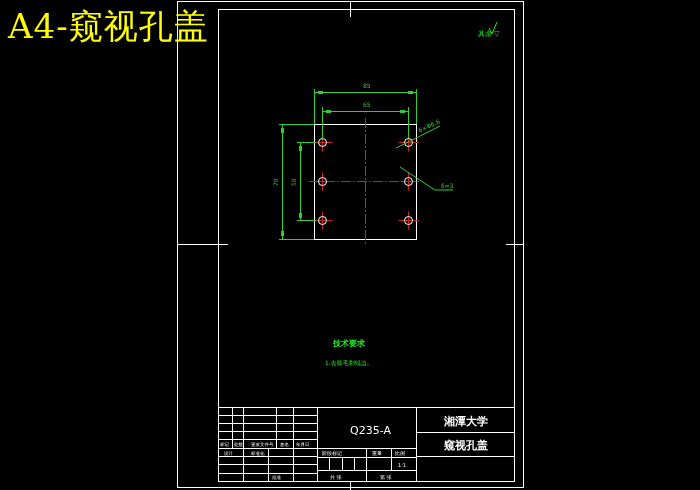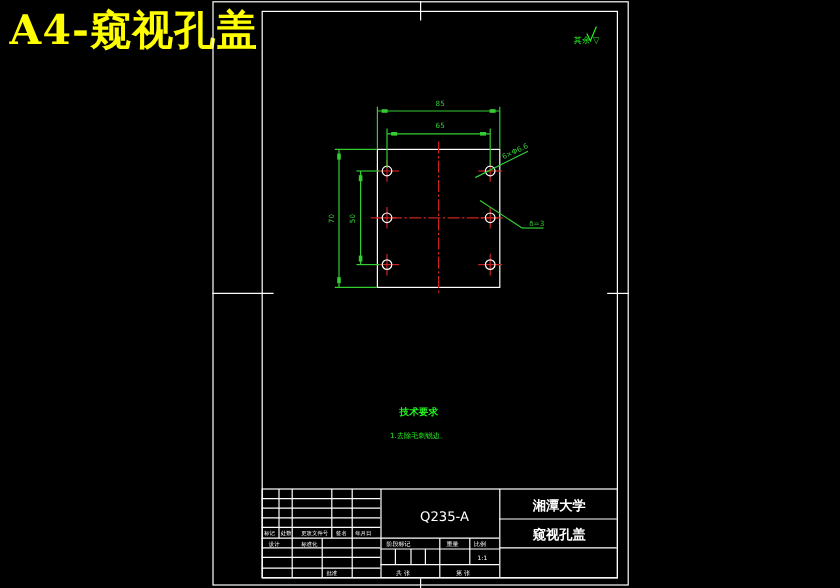--- a/index.html
+++ b/index.html
@@ -1,17 +1,17 @@
 <!DOCTYPE html>
 <html><head>
 <meta charset="utf-8">
 <style>
   html,body{margin:0;padding:0;background:#000;}
   body{width:700px;height:490px;position:relative;overflow:hidden;font-family:"DejaVu Sans",sans-serif;}
-  #title{position:absolute;left:8px;top:6px;font-family:"DejaVu Serif",serif;font-weight:bold;font-size:34px;color:#ffff00;letter-spacing:1px;line-height:40px;white-space:nowrap;}
+  #title{position:absolute;left:8px;top:6px;font-family:"DejaVu Serif",serif;font-weight:normal;font-size:34px;color:#ffff00;letter-spacing:1px;line-height:40px;white-space:nowrap;}
   svg{position:absolute;left:0;top:0;}
   .t{font-family:"DejaVu Sans",sans-serif;}
 </style>
 </head>
 <body>
 
 <div id="title">A4-窥视孔盖</div>
 
 <svg width="700" height="490" viewBox="0 0 700 490">
 

